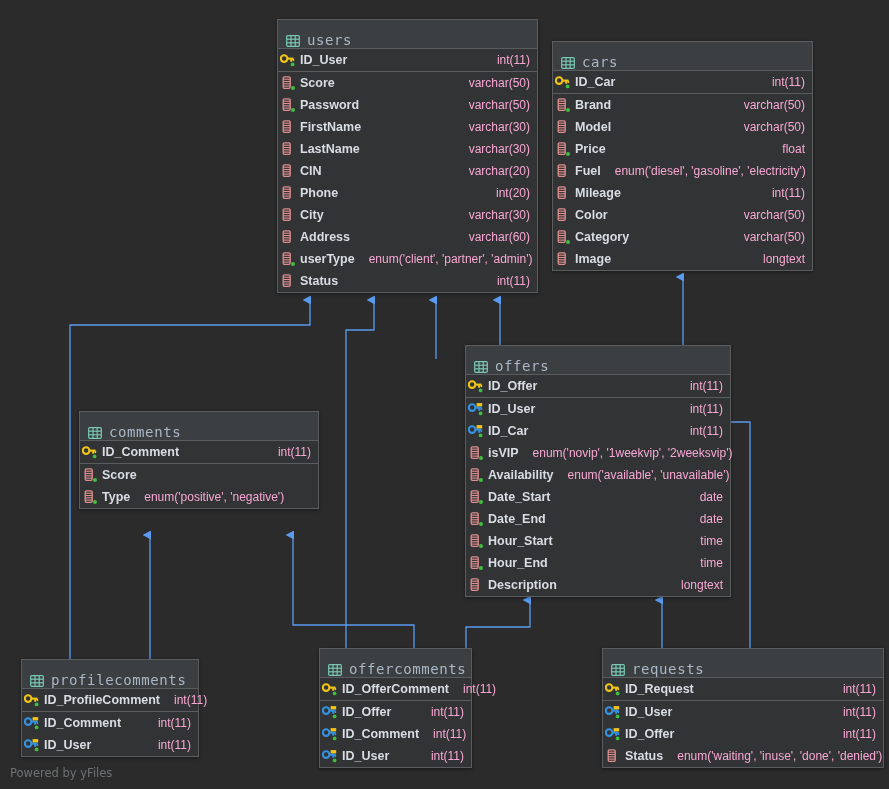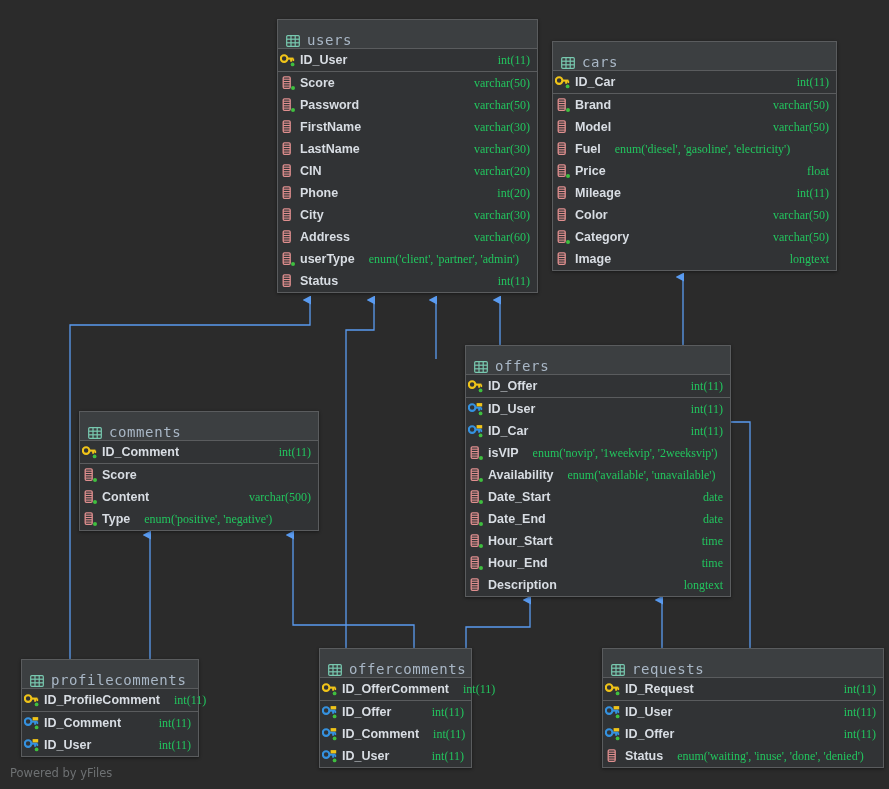--- a/index.html
+++ b/index.html
@@ -43,24 +43,23 @@
     gap: 6px;
     white-space: nowrap;
   }
   .row .name {
     font-size: 12.5px;
     font-weight: bold;
     color: #d8dde3;
   }
   .row .type {
     font-size: 12px;
-    color: #22c55e;
+    color: #f9a8d4;
     margin-left: auto;
     padding-left: 8px;
-    font-family: Liberation Serif, serif;
   }
   .row .type.inline {
     margin-left: 0;
     font-weight: normal;
   }
 
   
   .ico { position: relative; width: 14px; height: 14px; flex: 0 0 14px; }
   .ico svg { display: block; }
 
@@ -254,21 +253,21 @@
                 <line x1="3.2" y1="5.5" x2="10.2" y2="5.5" stroke="#e08f8f" stroke-width="1.1"></line>
                 <line x1="3.2" y1="7.8" x2="10.2" y2="7.8" stroke="#e08f8f" stroke-width="1.1"></line>
                 <line x1="3.2" y1="10.1" x2="10.2" y2="10.1" stroke="#e08f8f" stroke-width="1.1"></line>
               </svg>
             </span>
             <span class="name">Status</span>
             <span class="type">int(11)</span>
           </div>
         </div>
       </div>
-      <div class="table" style="left: 552px; top: 41px; width: 285px;">
+      <div class="table" style="left: 552px; top: 41px; width: 261px;">
         <div class="tbl-header">
           <span class="ico">
             <svg width="14" height="14" viewBox="0 0 14 14">
               <rect x="0.7" y="1.7" width="12.6" height="10.6" rx="1" fill="none" stroke="#78c9b0" stroke-width="1.2"></rect>
               <line x1="0.7" y1="5.2" x2="13.3" y2="5.2" stroke="#78c9b0" stroke-width="1.2"></line>
               <line x1="0.7" y1="8.8" x2="13.3" y2="8.8" stroke="#78c9b0" stroke-width="1.2"></line>
               <line x1="5" y1="1.7" x2="5" y2="12.3" stroke="#78c9b0" stroke-width="1.2"></line>
               <line x1="9.2" y1="1.7" x2="9.2" y2="12.3" stroke="#78c9b0" stroke-width="1.2"></line>
             </svg>
           </span>
@@ -310,46 +309,46 @@
                 <rect x="3.2" y="0.9" width="7" height="11.4" rx="1.2" fill="none" stroke="#e08f8f" stroke-width="1.3"></rect>
                 <line x1="3.2" y1="3.2" x2="10.2" y2="3.2" stroke="#e08f8f" stroke-width="1.1"></line>
                 <line x1="3.2" y1="5.5" x2="10.2" y2="5.5" stroke="#e08f8f" stroke-width="1.1"></line>
                 <line x1="3.2" y1="7.8" x2="10.2" y2="7.8" stroke="#e08f8f" stroke-width="1.1"></line>
                 <line x1="3.2" y1="10.1" x2="10.2" y2="10.1" stroke="#e08f8f" stroke-width="1.1"></line>
               </svg>
             </span>
             <span class="name">Model</span>
             <span class="type">varchar(50)</span>
           </div>
+          <div class="row" title="cars.Price">
+            <span class="ico">
+              <svg width="14" height="14" viewBox="0 0 14 14">
+                <rect x="3.2" y="0.9" width="7" height="11.4" rx="1.2" fill="none" stroke="#e08f8f" stroke-width="1.3"></rect>
+                <line x1="3.2" y1="3.2" x2="10.2" y2="3.2" stroke="#e08f8f" stroke-width="1.1"></line>
+                <line x1="3.2" y1="5.5" x2="10.2" y2="5.5" stroke="#e08f8f" stroke-width="1.1"></line>
+                <line x1="3.2" y1="7.8" x2="10.2" y2="7.8" stroke="#e08f8f" stroke-width="1.1"></line>
+                <line x1="3.2" y1="10.1" x2="10.2" y2="10.1" stroke="#e08f8f" stroke-width="1.1"></line>
+              </svg>
+              <span style="position:absolute;right:-1px;bottom:0;width:4px;height:4px;border-radius:50%;background:#3fbf3f"></span>
+            </span>
+            <span class="name">Price</span>
+            <span class="type">float</span>
+          </div>
           <div class="row" title="cars.Fuel">
             <span class="ico">
               <svg width="14" height="14" viewBox="0 0 14 14">
                 <rect x="3.2" y="0.9" width="7" height="11.4" rx="1.2" fill="none" stroke="#e08f8f" stroke-width="1.3"></rect>
                 <line x1="3.2" y1="3.2" x2="10.2" y2="3.2" stroke="#e08f8f" stroke-width="1.1"></line>
                 <line x1="3.2" y1="5.5" x2="10.2" y2="5.5" stroke="#e08f8f" stroke-width="1.1"></line>
                 <line x1="3.2" y1="7.8" x2="10.2" y2="7.8" stroke="#e08f8f" stroke-width="1.1"></line>
                 <line x1="3.2" y1="10.1" x2="10.2" y2="10.1" stroke="#e08f8f" stroke-width="1.1"></line>
               </svg>
             </span>
             <span class="name">Fuel</span>
             <span class="type inline">enum('diesel', 'gasoline', 'electricity')</span>
-          </div>
-          <div class="row" title="cars.Price">
-            <span class="ico">
-              <svg width="14" height="14" viewBox="0 0 14 14">
-                <rect x="3.2" y="0.9" width="7" height="11.4" rx="1.2" fill="none" stroke="#e08f8f" stroke-width="1.3"></rect>
-                <line x1="3.2" y1="3.2" x2="10.2" y2="3.2" stroke="#e08f8f" stroke-width="1.1"></line>
-                <line x1="3.2" y1="5.5" x2="10.2" y2="5.5" stroke="#e08f8f" stroke-width="1.1"></line>
-                <line x1="3.2" y1="7.8" x2="10.2" y2="7.8" stroke="#e08f8f" stroke-width="1.1"></line>
-                <line x1="3.2" y1="10.1" x2="10.2" y2="10.1" stroke="#e08f8f" stroke-width="1.1"></line>
-              </svg>
-              <span style="position:absolute;right:-1px;bottom:0;width:4px;height:4px;border-radius:50%;background:#3fbf3f"></span>
-            </span>
-            <span class="name">Price</span>
-            <span class="type">float</span>
           </div>
           <div class="row" title="cars.Mileage">
             <span class="ico">
               <svg width="14" height="14" viewBox="0 0 14 14">
                 <rect x="3.2" y="0.9" width="7" height="11.4" rx="1.2" fill="none" stroke="#e08f8f" stroke-width="1.3"></rect>
                 <line x1="3.2" y1="3.2" x2="10.2" y2="3.2" stroke="#e08f8f" stroke-width="1.1"></line>
                 <line x1="3.2" y1="5.5" x2="10.2" y2="5.5" stroke="#e08f8f" stroke-width="1.1"></line>
                 <line x1="3.2" y1="7.8" x2="10.2" y2="7.8" stroke="#e08f8f" stroke-width="1.1"></line>
                 <line x1="3.2" y1="10.1" x2="10.2" y2="10.1" stroke="#e08f8f" stroke-width="1.1"></line>
               </svg>
@@ -590,34 +589,20 @@
                 <rect x="3.2" y="0.9" width="7" height="11.4" rx="1.2" fill="none" stroke="#e08f8f" stroke-width="1.3"></rect>
                 <line x1="3.2" y1="3.2" x2="10.2" y2="3.2" stroke="#e08f8f" stroke-width="1.1"></line>
                 <line x1="3.2" y1="5.5" x2="10.2" y2="5.5" stroke="#e08f8f" stroke-width="1.1"></line>
                 <line x1="3.2" y1="7.8" x2="10.2" y2="7.8" stroke="#e08f8f" stroke-width="1.1"></line>
                 <line x1="3.2" y1="10.1" x2="10.2" y2="10.1" stroke="#e08f8f" stroke-width="1.1"></line>
               </svg>
               <span style="position:absolute;right:-1px;bottom:0;width:4px;height:4px;border-radius:50%;background:#3fbf3f"></span>
             </span>
             <span class="name">Score</span>
           </div>
-          <div class="row" title="comments.Content">
-            <span class="ico">
-              <svg width="14" height="14" viewBox="0 0 14 14">
-                <rect x="3.2" y="0.9" width="7" height="11.4" rx="1.2" fill="none" stroke="#e08f8f" stroke-width="1.3"></rect>
-                <line x1="3.2" y1="3.2" x2="10.2" y2="3.2" stroke="#e08f8f" stroke-width="1.1"></line>
-                <line x1="3.2" y1="5.5" x2="10.2" y2="5.5" stroke="#e08f8f" stroke-width="1.1"></line>
-                <line x1="3.2" y1="7.8" x2="10.2" y2="7.8" stroke="#e08f8f" stroke-width="1.1"></line>
-                <line x1="3.2" y1="10.1" x2="10.2" y2="10.1" stroke="#e08f8f" stroke-width="1.1"></line>
-              </svg>
-              <span style="position:absolute;right:-1px;bottom:0;width:4px;height:4px;border-radius:50%;background:#3fbf3f"></span>
-            </span>
-            <span class="name">Content</span>
-            <span class="type">varchar(500)</span>
-          </div>
           <div class="row" title="comments.Type">
             <span class="ico">
               <svg width="14" height="14" viewBox="0 0 14 14">
                 <rect x="3.2" y="0.9" width="7" height="11.4" rx="1.2" fill="none" stroke="#e08f8f" stroke-width="1.3"></rect>
                 <line x1="3.2" y1="3.2" x2="10.2" y2="3.2" stroke="#e08f8f" stroke-width="1.1"></line>
                 <line x1="3.2" y1="5.5" x2="10.2" y2="5.5" stroke="#e08f8f" stroke-width="1.1"></line>
                 <line x1="3.2" y1="7.8" x2="10.2" y2="7.8" stroke="#e08f8f" stroke-width="1.1"></line>
                 <line x1="3.2" y1="10.1" x2="10.2" y2="10.1" stroke="#e08f8f" stroke-width="1.1"></line>
               </svg>
               <span style="position:absolute;right:-1px;bottom:0;width:4px;height:4px;border-radius:50%;background:#3fbf3f"></span>

